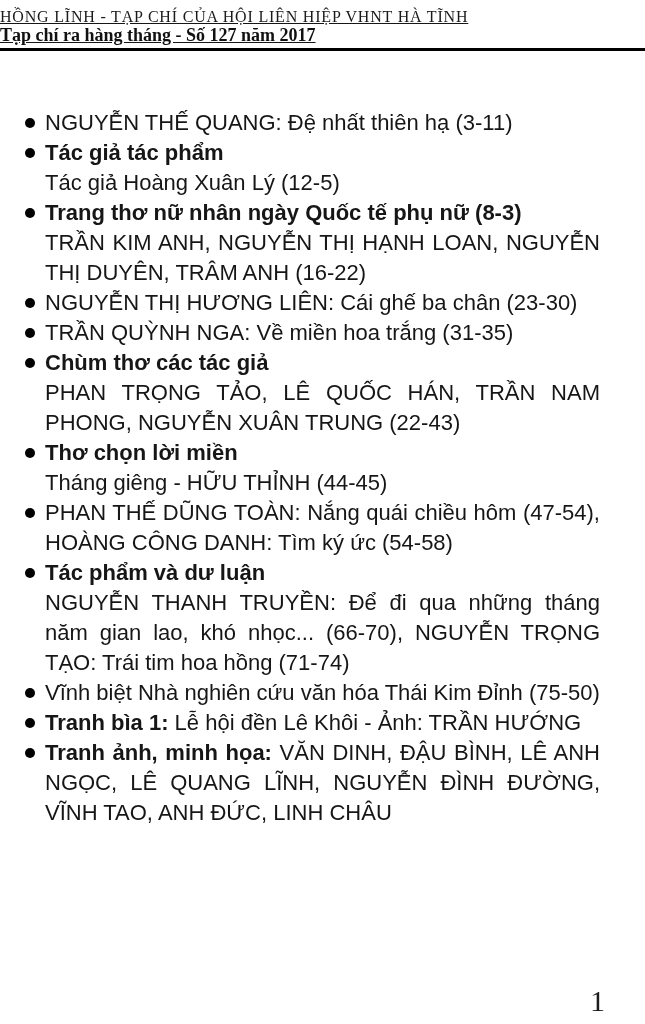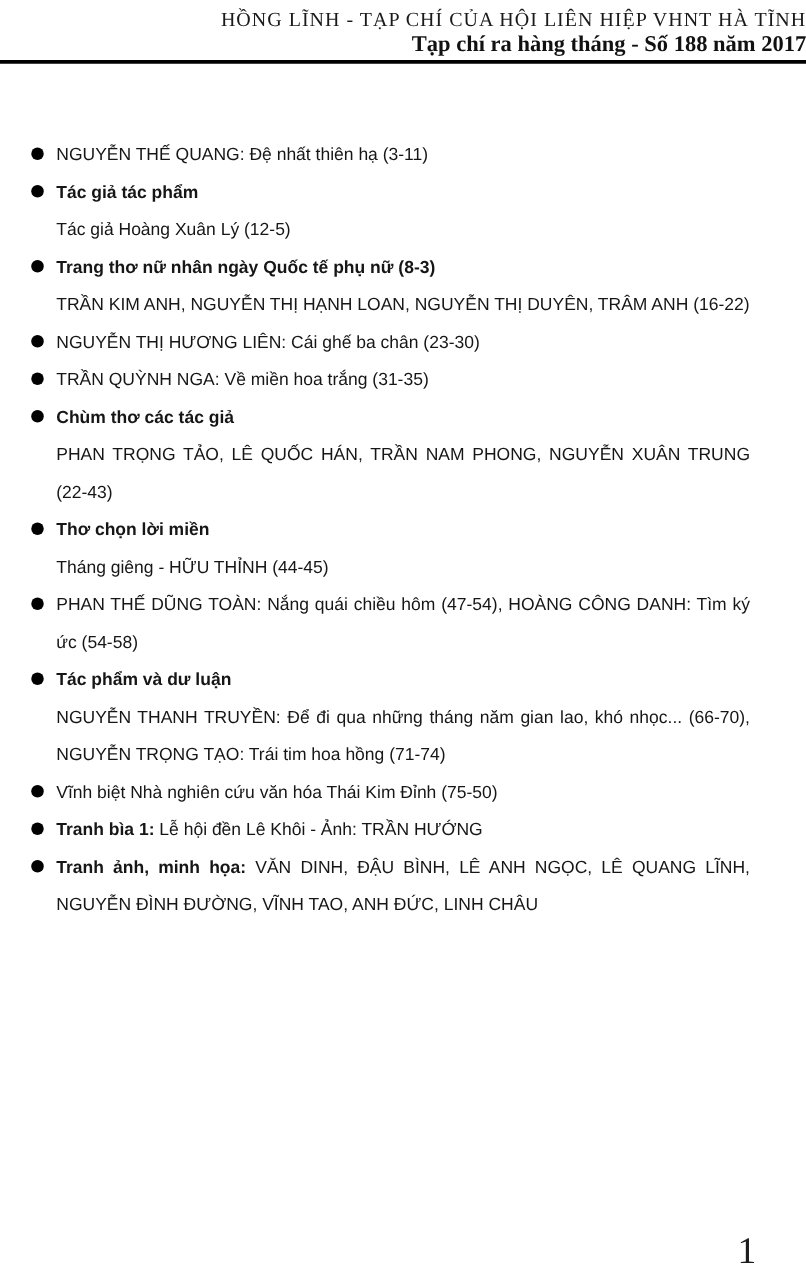--- a/index.html
+++ b/index.html
@@ -11,21 +11,22 @@
     position: relative;
     width: 645px;
     height: 1024px;
     overflow: hidden;
     font-family: "Liberation Sans", sans-serif;
     color: #161616;
   }
   
   .masthead {
     padding-top: 7px;
-    text-align: right;
+    text-align: left;
+    text-decoration: underline;
   }
   .masthead-line1 {
     font-family: "Liberation Serif", serif;
     font-size: 16px;
     line-height: 19px;
     letter-spacing: 0.8px;
     color: #1a1a1a;
     white-space: nowrap;
   }
   .masthead-line2 {
@@ -56,21 +57,21 @@
   .bullet {
     position: absolute;
     left: 25px;
     top: 10px;
     width: 10px;
     height: 10px;
     border-radius: 50%;
     background: #000000;
   }
   .toc-line {
-    font-size: 14px;
+    font-size: 22px;
     line-height: 30px;
     text-align: justify;
     color: #161616;
   }
   .seg { font-weight: normal; }
   .seg.b { font-weight: bold; }
   
   .page-number {
     position: absolute;
     right: 40px;
@@ -79,21 +80,21 @@
     font-size: 30px;
     line-height: 1;
     color: #1c1c1c;
   }
 </style>
 </head>
 <body>
 
 <div class="masthead">
   <div class="masthead-line1">HỒNG LĨNH - TẠP CHÍ CỦA HỘI LIÊN HIỆP VHNT HÀ TĨNH</div>
-  <div class="masthead-line2">Tạp chí ra hàng tháng - Số 188 năm 2017</div>
+  <div class="masthead-line2">Tạp chí ra hàng tháng - Số 127 năm 2017</div>
 </div>
 <div class="header-rule"></div>
 
 <div class="toc">
   <div class="toc-item">
     <span class="bullet"></span>
     <div class="lines">
         <div class="toc-line"><span class="seg">NGUYỄN THẾ QUANG: Đệ nhất thiên hạ (3-11)</span></div>
       </div>
   </div>

